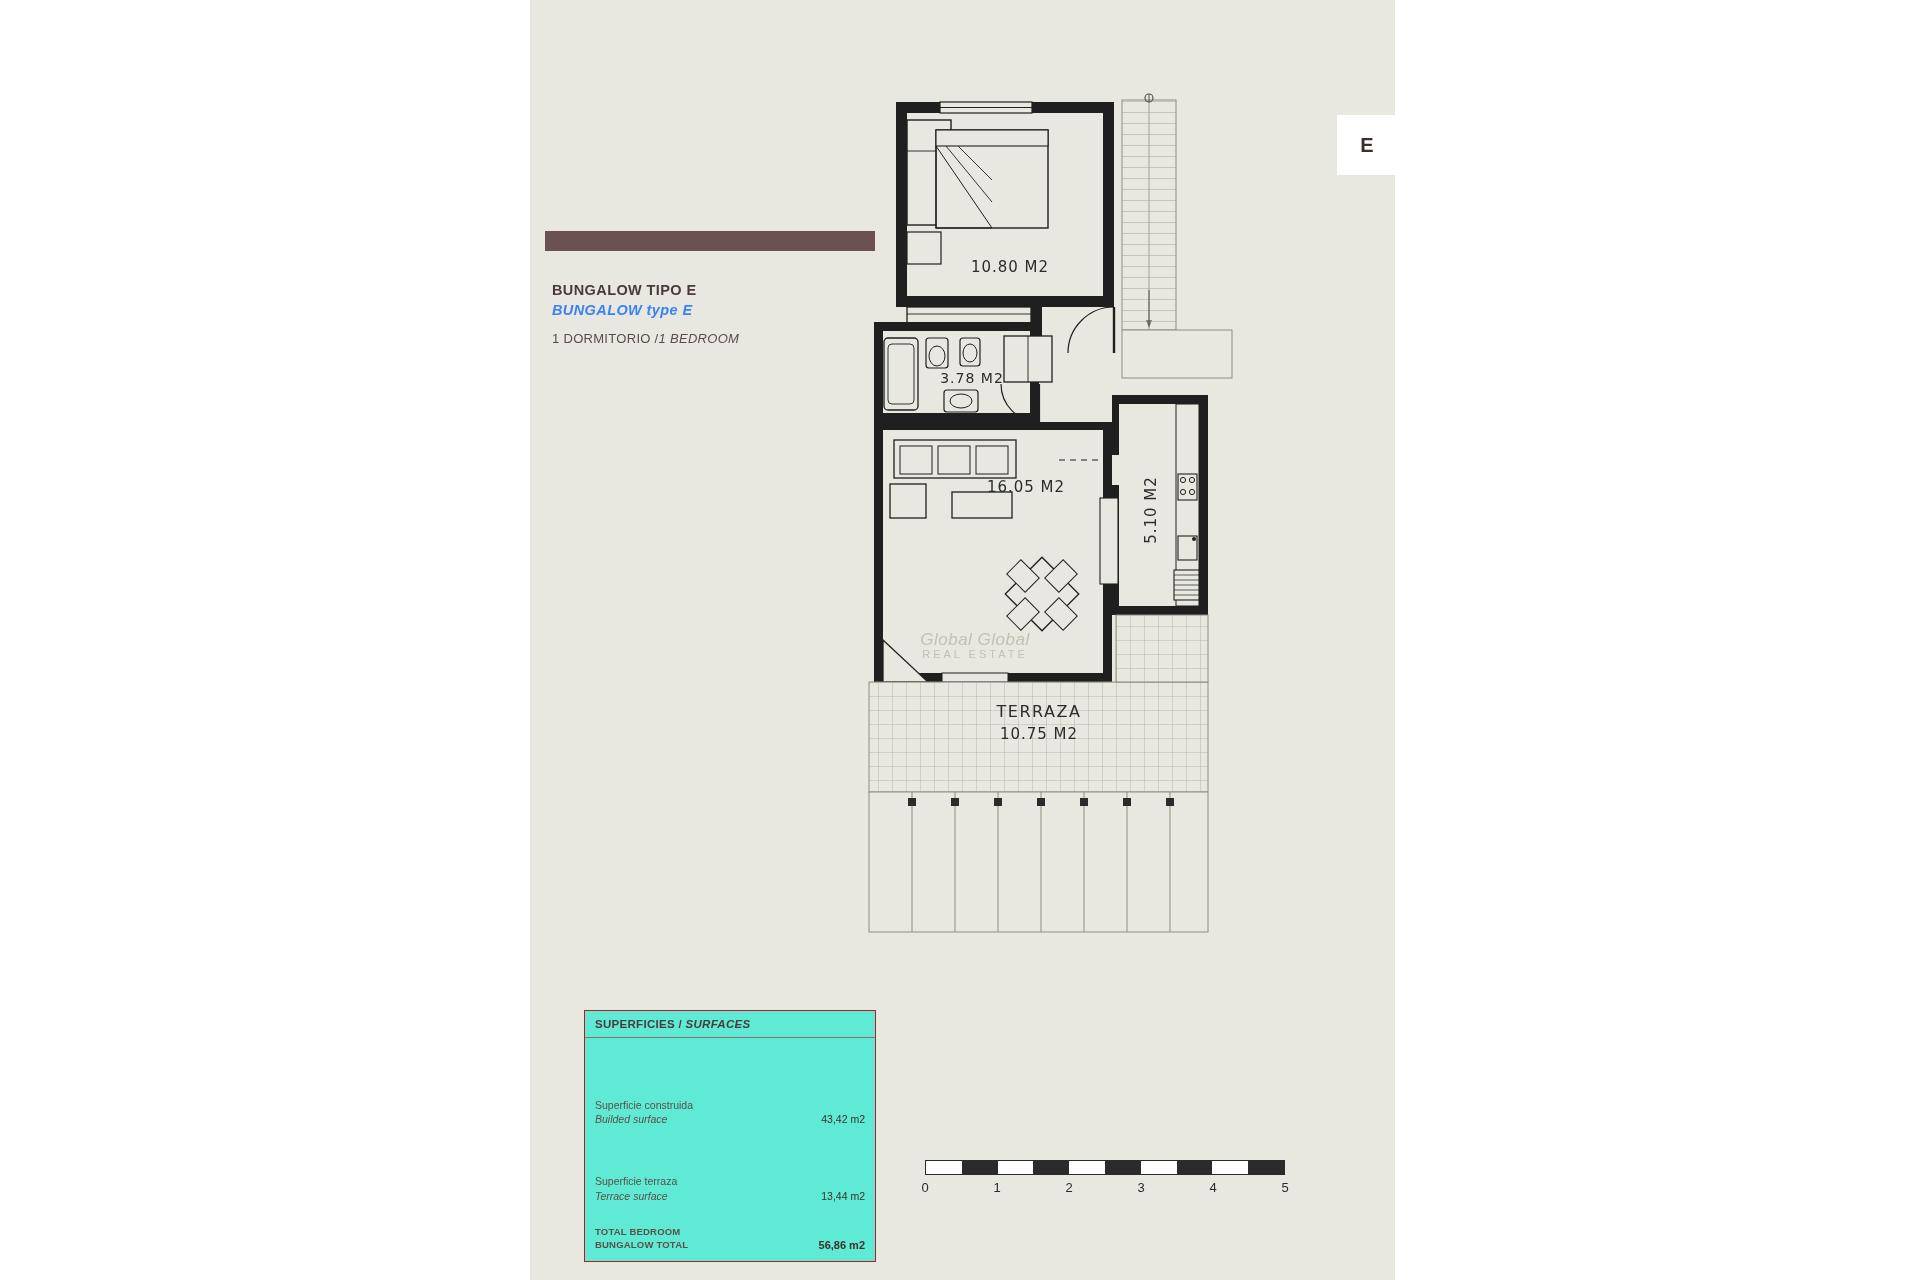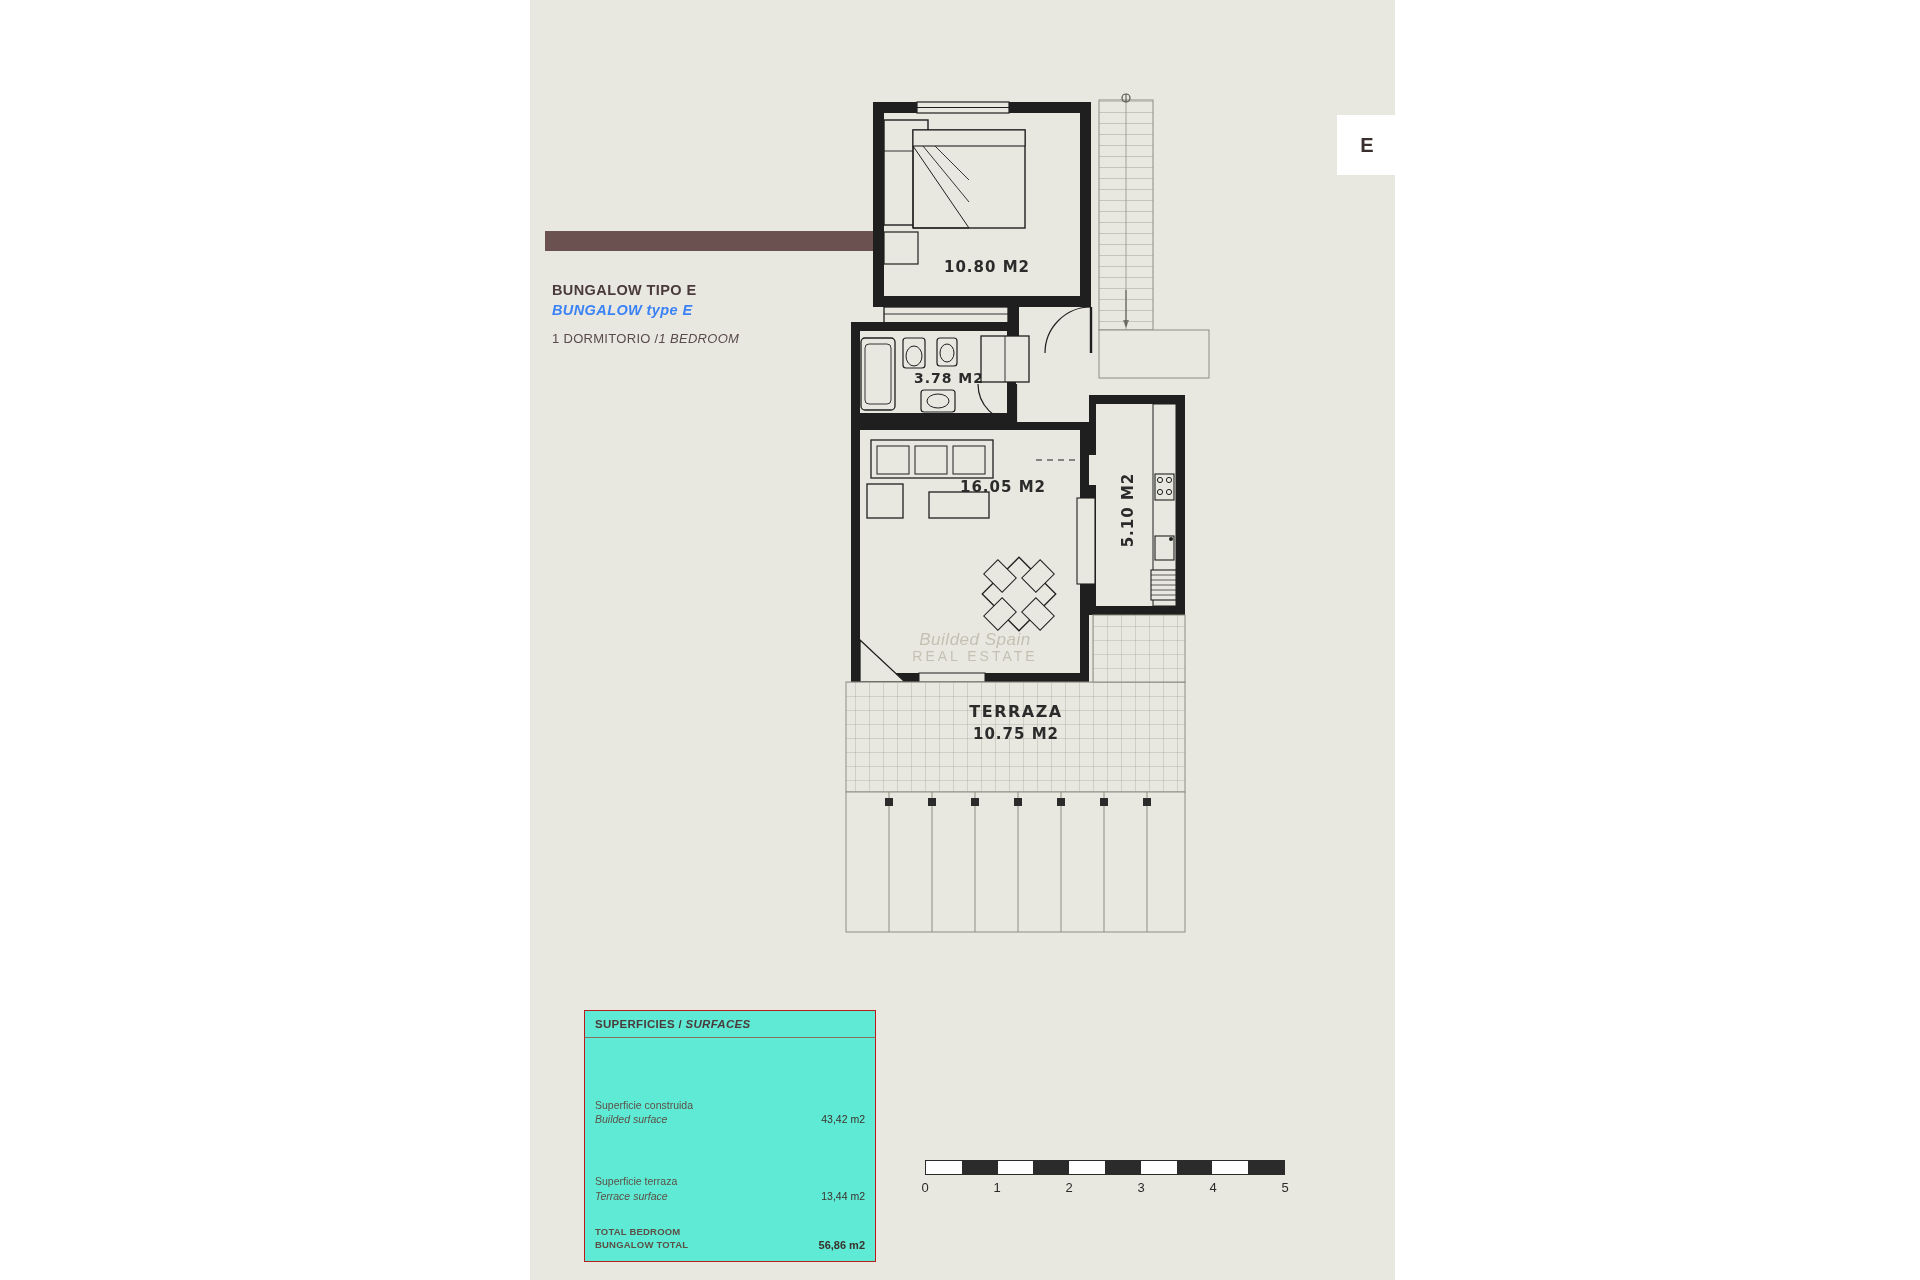--- a/index.html
+++ b/index.html
@@ -24,29 +24,29 @@
   .title-line3 i{font-style:italic;}
 
   
   .type-badge{
     position:absolute;left:1337px;top:115px;width:60px;height:60px;background:#ffffff;
     display:flex;align-items:center;justify-content:center;
     font-size:20px;font-weight:bold;color:#3b2f2e;
   }
 
   
-  .plan{position:absolute;left:841px;top:80px;width:530px;height:1020px;font-weight:bold;}
+  .plan{position:absolute;left:864px;top:80px;width:530px;height:1020px;}
   .plan svg{display:block;}
 
   .watermark{
     position:absolute;left:900px;top:630px;width:150px;text-align:center;
     color:#b9b3a4;opacity:.75;pointer-events:none;
   }
   .watermark .w1{font-size:17px;font-style:italic;letter-spacing:.5px;}
-  .watermark .w2{font-size:14px;letter-spacing:3px;margin-top:-2px;}
+  .watermark .w2{font-size:11px;letter-spacing:3px;margin-top:-2px;}
 
   
   .surfaces{
     position:absolute;left:584px;top:1010px;width:290px;
     border:1px solid #b91c1c;background:#5eead4;
   }
   .surfaces-head{
     border-bottom:1px solid #8c6f63;padding:7px 10px;
     font-size:11.5px;font-weight:bold;color:#4a3b3a;letter-spacing:.3px;
   }
@@ -242,21 +242,21 @@
     <rect x="130" y="718" width="8" height="8"></rect>
     <rect x="173" y="718" width="8" height="8"></rect>
     <rect x="216" y="718" width="8" height="8"></rect>
     <rect x="259" y="718" width="8" height="8"></rect>
     <rect x="302" y="718" width="8" height="8"></rect>
   </g>
 </svg>
 </div>
 
 <div class="watermark">
-  <div class="w1">Builded Spain</div>
+  <div class="w1">Global Global</div>
   <div class="w2">REAL ESTATE</div>
 </div>
 
 <div class="surfaces">
   <div class="surfaces-head"><span>SUPERFICIES / </span><i>SURFACES</i></div>
   <div class="surfaces-body">
 
     <div class="srow">
       <div class="labels">
         <div class="l1">Superficie construida</div>

